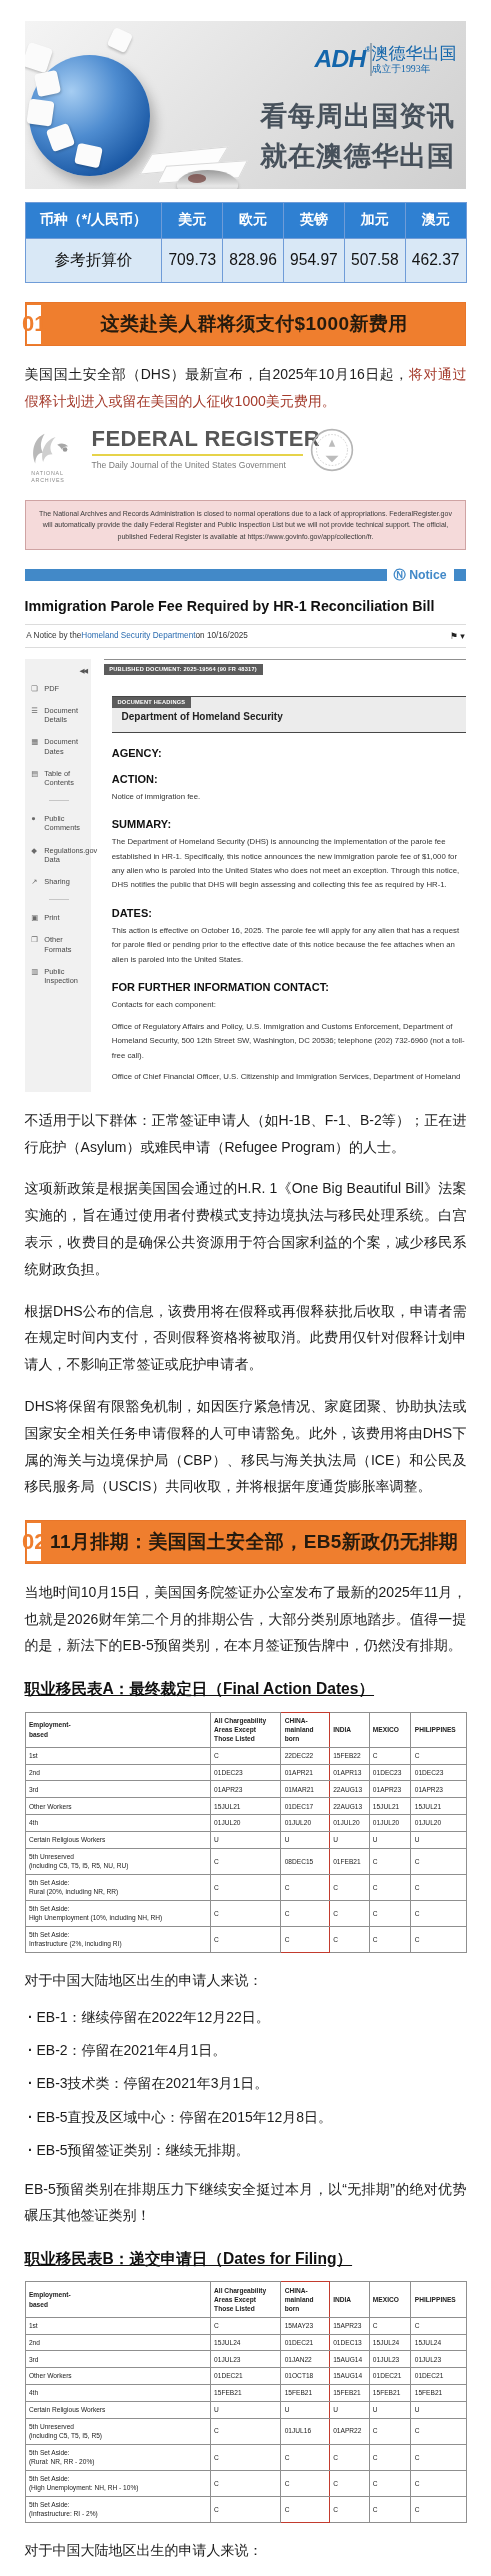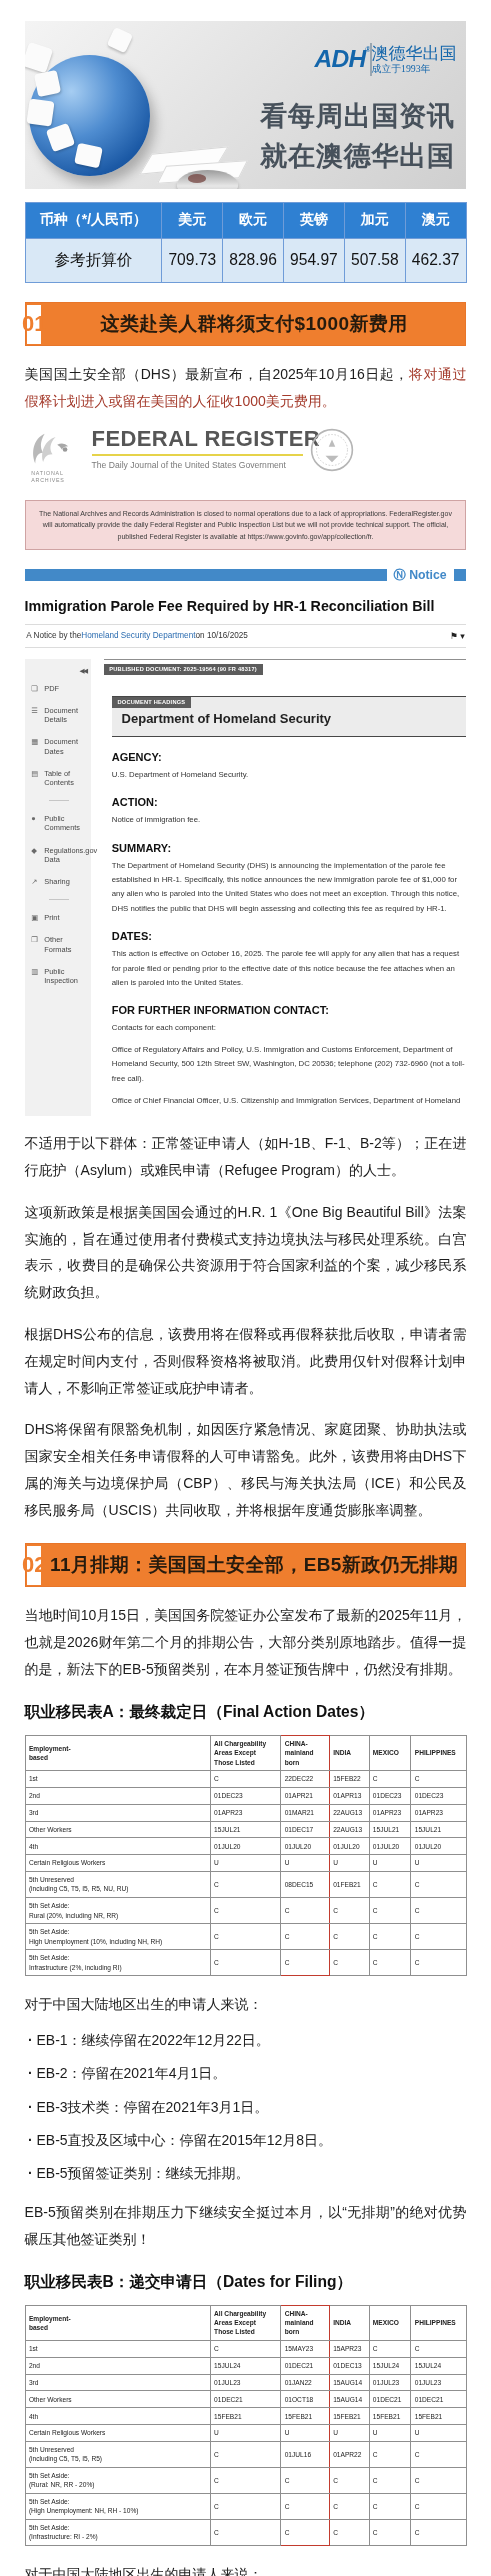--- a/index.html
+++ b/index.html
@@ -50,21 +50,21 @@
   
   .sec { margin:19.7px 24.6px 0; height:44px; background:#ef7e2e; display:flex; border:0.8px solid #e8762a; }
   .sec-num { width:14px; margin:1.6px; background:#fff; display:flex; align-items:center; justify-content:center;
     font-size:22px; font-weight:700; color:#ef7e2e; }
   .sec-title { flex:1; display:flex; align-items:center; justify-content:center;
     font-size:19px; font-weight:800; color:#261b0e; letter-spacing:0.4px; }
 
   
   .zh { margin:14.7px 24.6px 0; font-size:14px; line-height:1.92; color:#1c1c1c; text-align:justify; }
   .red { color:#a43a2b; }
-  .zh-head { margin:19.7px 24.6px 0; font-size:15.6px; font-weight:800; color:#111; }
+  .zh-head { margin:19.7px 24.6px 0; font-size:15.6px; font-weight:800; color:#111;text-decoration:underline; }
   .blist { margin:3.3px 24.6px 0 24.6px; list-style:none; }
   .blist li { font-size:14px; line-height:1.5; margin:12.3px 0 12.3px 3.3px; color:#1c1c1c; }
   .blist li::before { content:'·  '; font-weight:700; }
 
   
   .fr { position:relative; margin:11.5px 24.6px 0; height:66px; }
   .fr-eagle { position:absolute; left:4.9px; top:1.6px; width:47px; height:43px; }
   .fr-na { position:absolute; left:6.6px; top:44px; font-size:5.3px; letter-spacing:0.8px; color:#8a8a8a; line-height:1.3; }
   .fr-main { position:absolute; left:67px; top:0; width:211px; }
   .fr-title { font-size:22px; font-weight:700; color:#565656; letter-spacing:0.4px; white-space:nowrap; }
@@ -96,21 +96,21 @@
   .dv-div { width:19.7px; height:0.8px; background:#c6c6c6; margin:13px auto; }
   .dv-main { flex:1; padding-left:13px; }
   .pub-row { position:relative; }
   .pub-row::after { content:''; position:absolute; top:0; left:0; right:0; height:0.8px; background:#8f8f8f; }
   .chip { position:relative; z-index:1; display:inline-block; background:#5c5c5c; color:#fff;
     font-size:5.7px; font-weight:700; letter-spacing:0.2px; padding:2.5px 5.7px; }
   .headings-box { margin:21px 0 0 8.2px; border-top:1.6px solid #474747; border-bottom:1.6px solid #474747;
     background:#ececec; position:relative; padding:14.7px 9.8px 9.8px; }
   .headings-chip { position:absolute; top:0; left:0; background:#5c5c5c; color:#fff; font-size:5.7px;
     font-weight:700; padding:2.5px 5.7px; letter-spacing:0.2px; }
-  .dept { font-size:13px; font-weight:700; color:#222; }
+  .dept { font-size:10px; font-weight:700; color:#222; }
   .dv-sec { margin-left:8.2px; }
   .dv-label { font-size:11px; font-weight:800; color:#101010; margin:14px 0 4.9px; }
   .dv-text { font-size:7.8px; color:#333; line-height:1.85; margin-bottom:7.4px; }
 
   
   .vb { margin:11.5px 24.6px 0; width:442px; border-collapse:collapse; table-layout:fixed;
     font-size:6.6px; color:#222; }
   .vb th,.vb td { border:0.8px solid #8f8f8f; padding:3.3px 3.3px; text-align:left; vertical-align:middle;
     line-height:1.4; font-weight:400; word-wrap:break-word; }
   .vb thead th { font-weight:700; }
@@ -266,21 +266,20 @@
   <div class="dv-main">
     <div class="pub-row">
       <span class="chip">PUBLISHED DOCUMENT: 2025-19564 (90 FR 48317)</span>
     </div>
     <div class="headings-box">
       <span class="headings-chip">DOCUMENT HEADINGS</span>
       <div class="dept">Department of Homeland Security</div>
     </div>
     <div class="dv-sec">
       <div class="dv-label">AGENCY:</div>
-      <div class="dv-text">U.S. Department of Homeland Security.</div>
       <div class="dv-label">ACTION:</div>
       <div class="dv-text">Notice of immigration fee.</div>
       <div class="dv-label">SUMMARY:</div>
       <div class="dv-text">The Department of Homeland Security (DHS) is announcing the implementation of the parole fee established in HR-1. Specifically, this notice announces the new immigration parole fee of $1,000 for any alien who is paroled into the United States who does not meet an exception. Through this notice, DHS notifies the public that DHS will begin assessing and collecting this fee as required by HR-1.</div>
       <div class="dv-label">DATES:</div>
       <div class="dv-text">This action is effective on October 16, 2025. The parole fee will apply for any alien that has a request for parole filed or pending prior to the effective date of this notice because the fee attaches when an alien is paroled into the United States.</div>
       <div class="dv-label">FOR FURTHER INFORMATION CONTACT:</div>
       <div class="dv-text">Contacts for each component:</div>
       <div class="dv-text">Office of Regulatory Affairs and Policy, U.S. Immigration and Customs Enforcement, Department of Homeland Security, 500 12th Street SW, Washington, DC 20536; telephone (202) 732-6960 (not a toll-free call).</div>
       <div class="dv-text">Office of Chief Financial Officer, U.S. Citizenship and Immigration Services, Department of Homeland</div>

